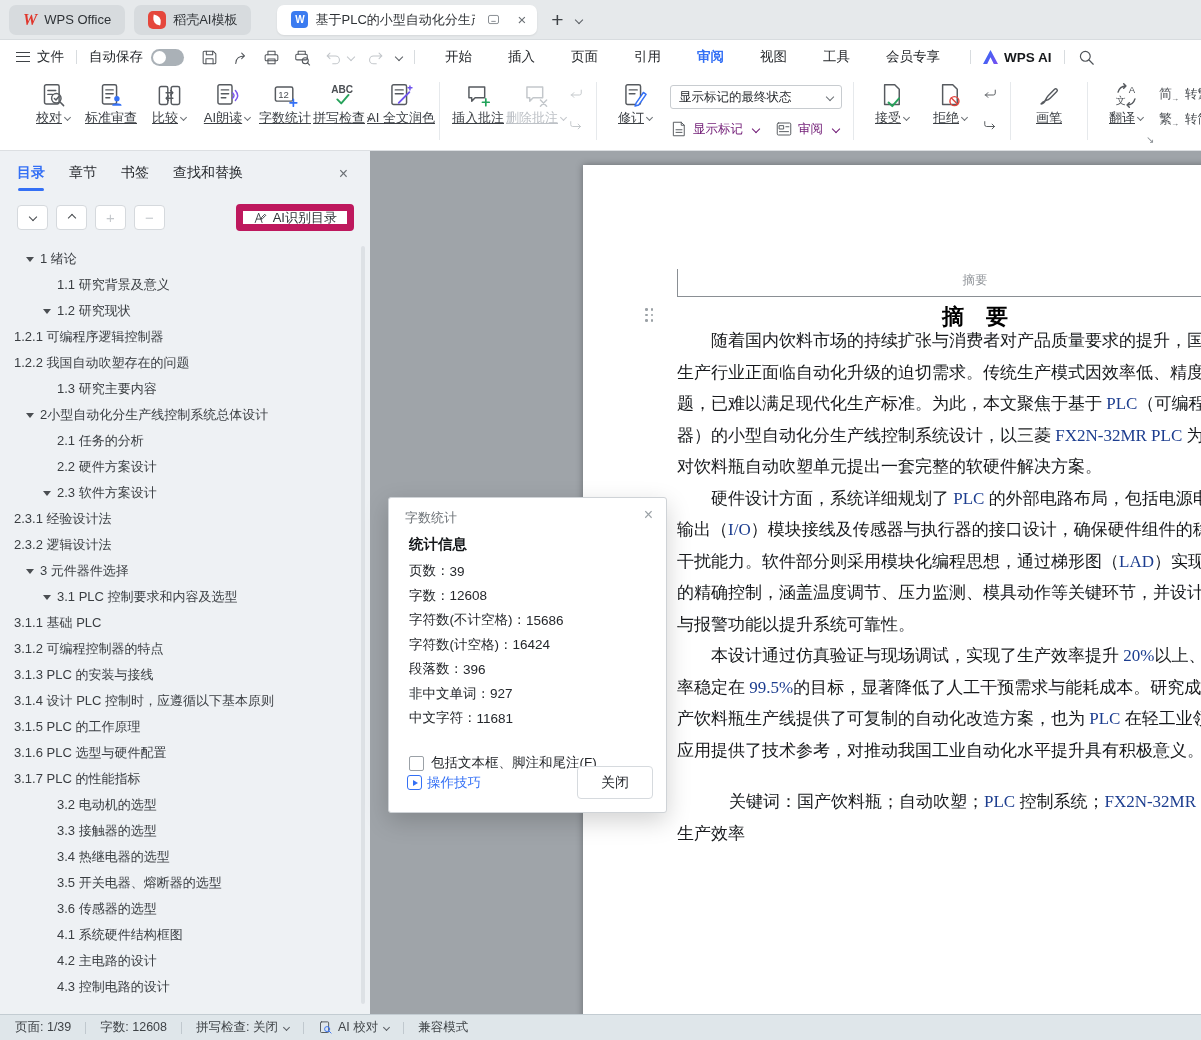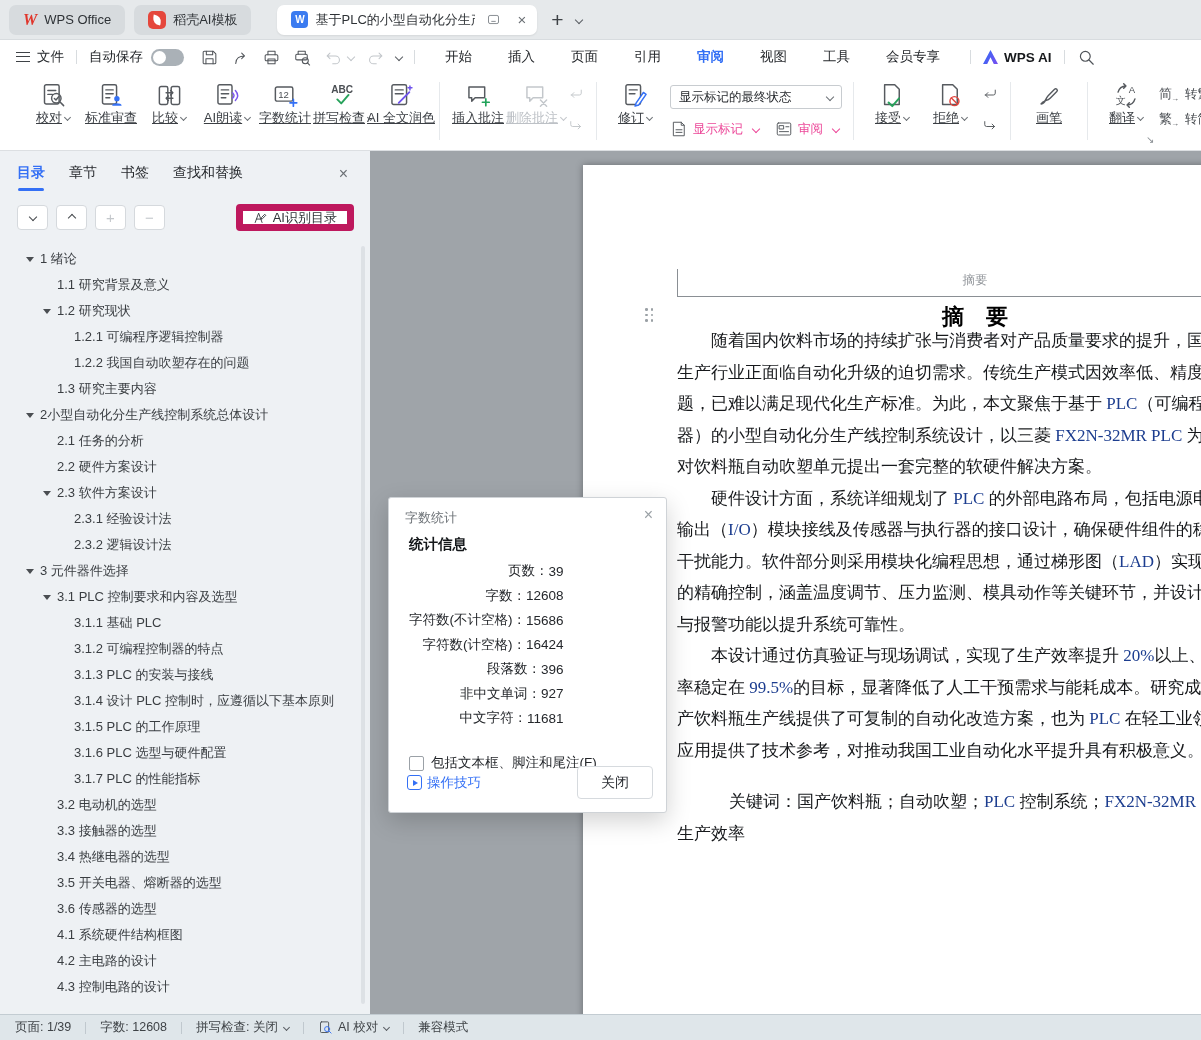--- a/index.html
+++ b/index.html
@@ -64,21 +64,21 @@
   .r-item.disabled .lbl { color:#bdc1c6; }
   .lbl .cv { width:5px; height:5px; color:#6b7075; margin-left:3px; vertical-align:2px; }
   .disabled .lbl .cv { color:#c3c7cb; }
   .rsep { width:1px; height:58px; background:#e6e9ec; margin:8px 9px 0; flex:none; }
   .nav-stack { display:flex; flex-direction:column; gap:9px; margin:12px 2px 0; }
   .markup-col { display:flex; flex-direction:column; margin:11px 2px 0 6px; }
   .combo { width:172px; height:24px; border:1px solid #c8ccd0; border-radius:3px;
     display:flex; align-items:center; padding:0 8px; font-size:12.5px; color:#26292d; }
   .combo .cv { margin-left:auto; color:#6b7075; }
   .markup-row { display:flex; gap:16px; margin-top:11px; align-items:center; }
-  .mini-item { display:flex; align-items:center; gap:5px; font-size:12.5px; color:#ec4899; white-space:nowrap; }
+  .mini-item { display:flex; align-items:center; gap:5px; font-size:12.5px; color:#701a75; white-space:nowrap; }
   .zh-col { display:flex; flex-direction:column; gap:7px; margin:11px 4px 0; }
   .zh-row { display:flex; align-items:center; gap:5px; font-size:12.5px; color:#3b3f44; white-space:nowrap; }
   .zh-glyph { font-size:13px; color:#4b4f54; position:relative; }
   .zh-glyph i { font-style:normal; font-size:8px; position:relative; top:3px; left:-1px; color:#4b4f54; }
   .launcher { position:absolute; left:1146px; top:134px; color:#8a8f94; font-size:10px; }
 
   
   #sidebar { position:absolute; left:0; top:151px; width:370px; height:863px;
     background:#eef1f4; overflow:hidden; }
   #sidebar::after { content:""; position:absolute; right:5px; top:95px; bottom:10px;
@@ -96,21 +96,21 @@
   .sbtn .cv.up { transform:rotate(-135deg); margin-top:4px; }
   .sbtn.gray { color:#c3c7cb; font-size:15px; }
   .ai-toc { margin-left:auto; height:27px; background:#fff; border:7px solid #be185d; border-radius:4px;
     display:flex; align-items:center; gap:5px; padding:0 10px; font-size:13px; color:#2f3337; }
   .sic2 { width:15px; height:15px; stroke:#3b3f44; fill:none; stroke-width:1.5;
     stroke-linecap:round; stroke-linejoin:round; }
   .tree { margin-top:15px; font-size:13px; color:#3a3e42; }
   .tree-row { height:26px; display:flex; align-items:center; white-space:nowrap; }
   .tree-row.lvl0 { padding-left:26px; }
   .tree-row.lvl1 { padding-left:43px; }
-  .tree-row.lvl2 { padding-left:60px; }
+  .tree-row.lvl2 { }
   .tri { width:14px; flex:none; }
   .tri::before { content:""; display:block; width:0; height:0; margin-top:1px;
     border-left:4.2px solid transparent; border-right:4.2px solid transparent;
     border-top:5.2px solid #4a4e52; }
   .tri.noarrow { visibility:hidden; }
 
   
   #canvas { position:absolute; left:370px; top:151px; width:831px; height:863px;
     background:#9fa4a9; overflow:hidden; }
   #page { position:absolute; left:213px; top:14px; width:800px; height:1010px; background:#fff;
@@ -132,21 +132,21 @@
   .latin { color:#1c3d8f; }
   .kw-label { font-weight:normal;margin-left:18px; }
 
   
   #dialog { position:absolute; left:388px; top:497px; width:279px; height:316px; background:#fff;
     border:1px solid #cfd3d7; border-radius:3px; box-shadow:0 8px 24px rgba(0,0,0,.18); z-index:60; }
   .dlg-title { position:absolute; left:16px; top:11px; font-size:13px; color:#6e7378; }
   .dlg-x { position:absolute; right:13px; top:8px; font-size:16px; color:#9aa0a5; }
   .dlg-section { position:absolute; left:20px; top:37px; font-size:14.5px; font-weight:bold; color:#15181b; }
   .stat-rows { position:absolute; left:20px; top:61px; font-size:13.5px; color:#24272b; }
-  .stat-row { height:24.5px; display:flex; align-items:center;justify-content:flex-end; }
+  .stat-row { height:24.5px; display:flex; align-items:center; }
   .dlg-check { position:absolute; left:20px; top:256px; display:flex; align-items:center; gap:7px;
     font-size:13.5px; color:#24272b; }
   .cbox { width:15px; height:15px; border:1.3px solid #9ba1a7; border-radius:2px; background:#fff; }
   .dlg-footer { position:absolute; left:18px; right:13px; bottom:13px; display:flex;
     align-items:center; justify-content:space-between; }
   .tips { display:flex; align-items:center; gap:5px; color:#3470f5; font-size:13.5px; }
   .tips-ic { width:15px; height:15px; border:1.3px solid #3470f5; border-radius:3px; position:relative; }
   .tips-ic::after { content:""; position:absolute; left:5px; top:3.5px; width:0; height:0;
     border-left:5px solid #3470f5; border-top:3.5px solid transparent; border-bottom:3.5px solid transparent; }
   .close-btn { width:76px; height:33px; background:#fff; border:1px solid #d6dade; border-radius:4px;

